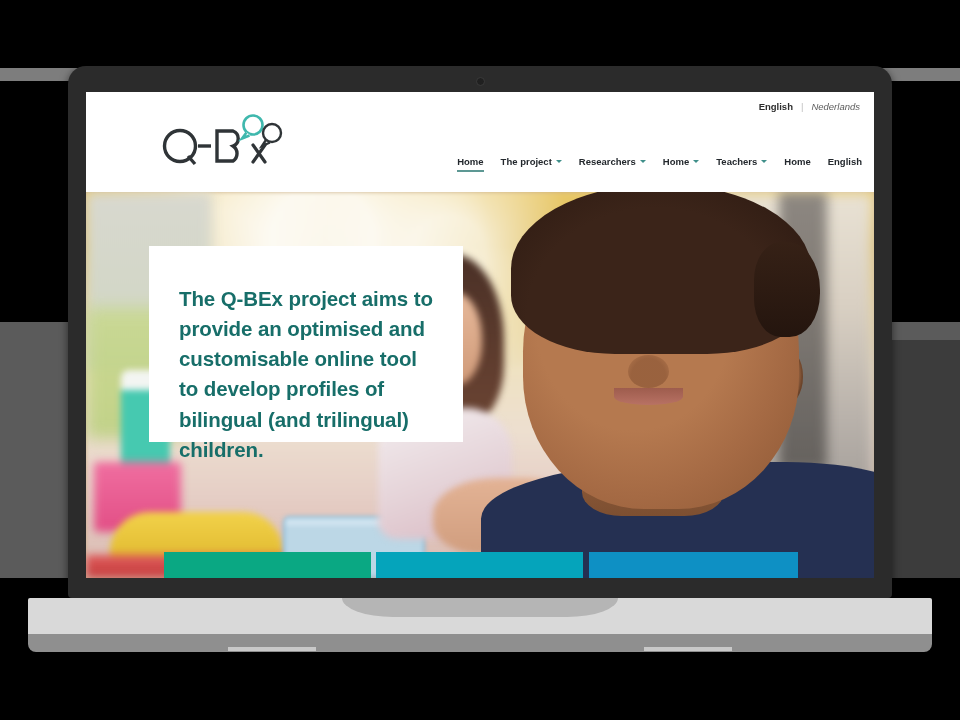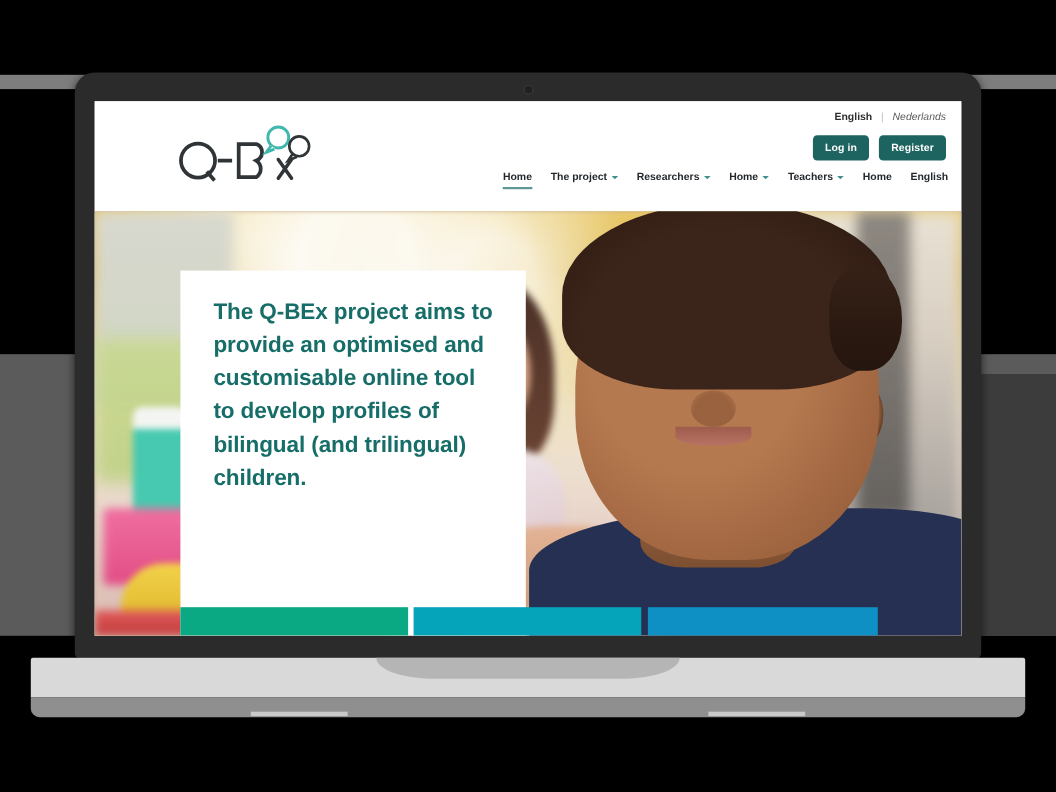--- a/index.html
+++ b/index.html
@@ -280,24 +280,24 @@
   }
   .boy-mouth {
     position:absolute; left:33%; top:60%; width:25%; height:5.5%;
     background:linear-gradient(180deg,#9e5c4d,#b87264);
     border-radius:0 0 60% 60%;
   }
 
   
   .hero-card {
     position:absolute;
-    left:78px; top:54px;
-    width:314px; height:332px;
+    left:63px; top:54px;
+    width:314px; height:196px;
     background:#fff;
-    padding:23px 30px 0 30px;
+    padding:38px 30px 0 30px;
   }
   .hero-card p {
     color:#176e69;
     font-size:20.5px;
     font-weight:bold;
     line-height:1.47;
     letter-spacing:-.1px;
   }
 
   
@@ -343,24 +343,20 @@
             </g>
           </svg>
         </div>
 
         <div class="lang">
           <span class="active">English</span>
           <span class="sep">|</span>
           <span class="alt">Nederlands</span>
         </div>
 
-        <div class="auth">
-          <button>Log in</button>
-          <button>Register</button>
-        </div>
 
         <nav class="mainnav">
           <div class="navitem active">
             <span>Home</span>
           </div>
           <div class="navitem">
             <span>The project</span>
             <i class="caret"></i>
           </div>
           <div class="navitem">

